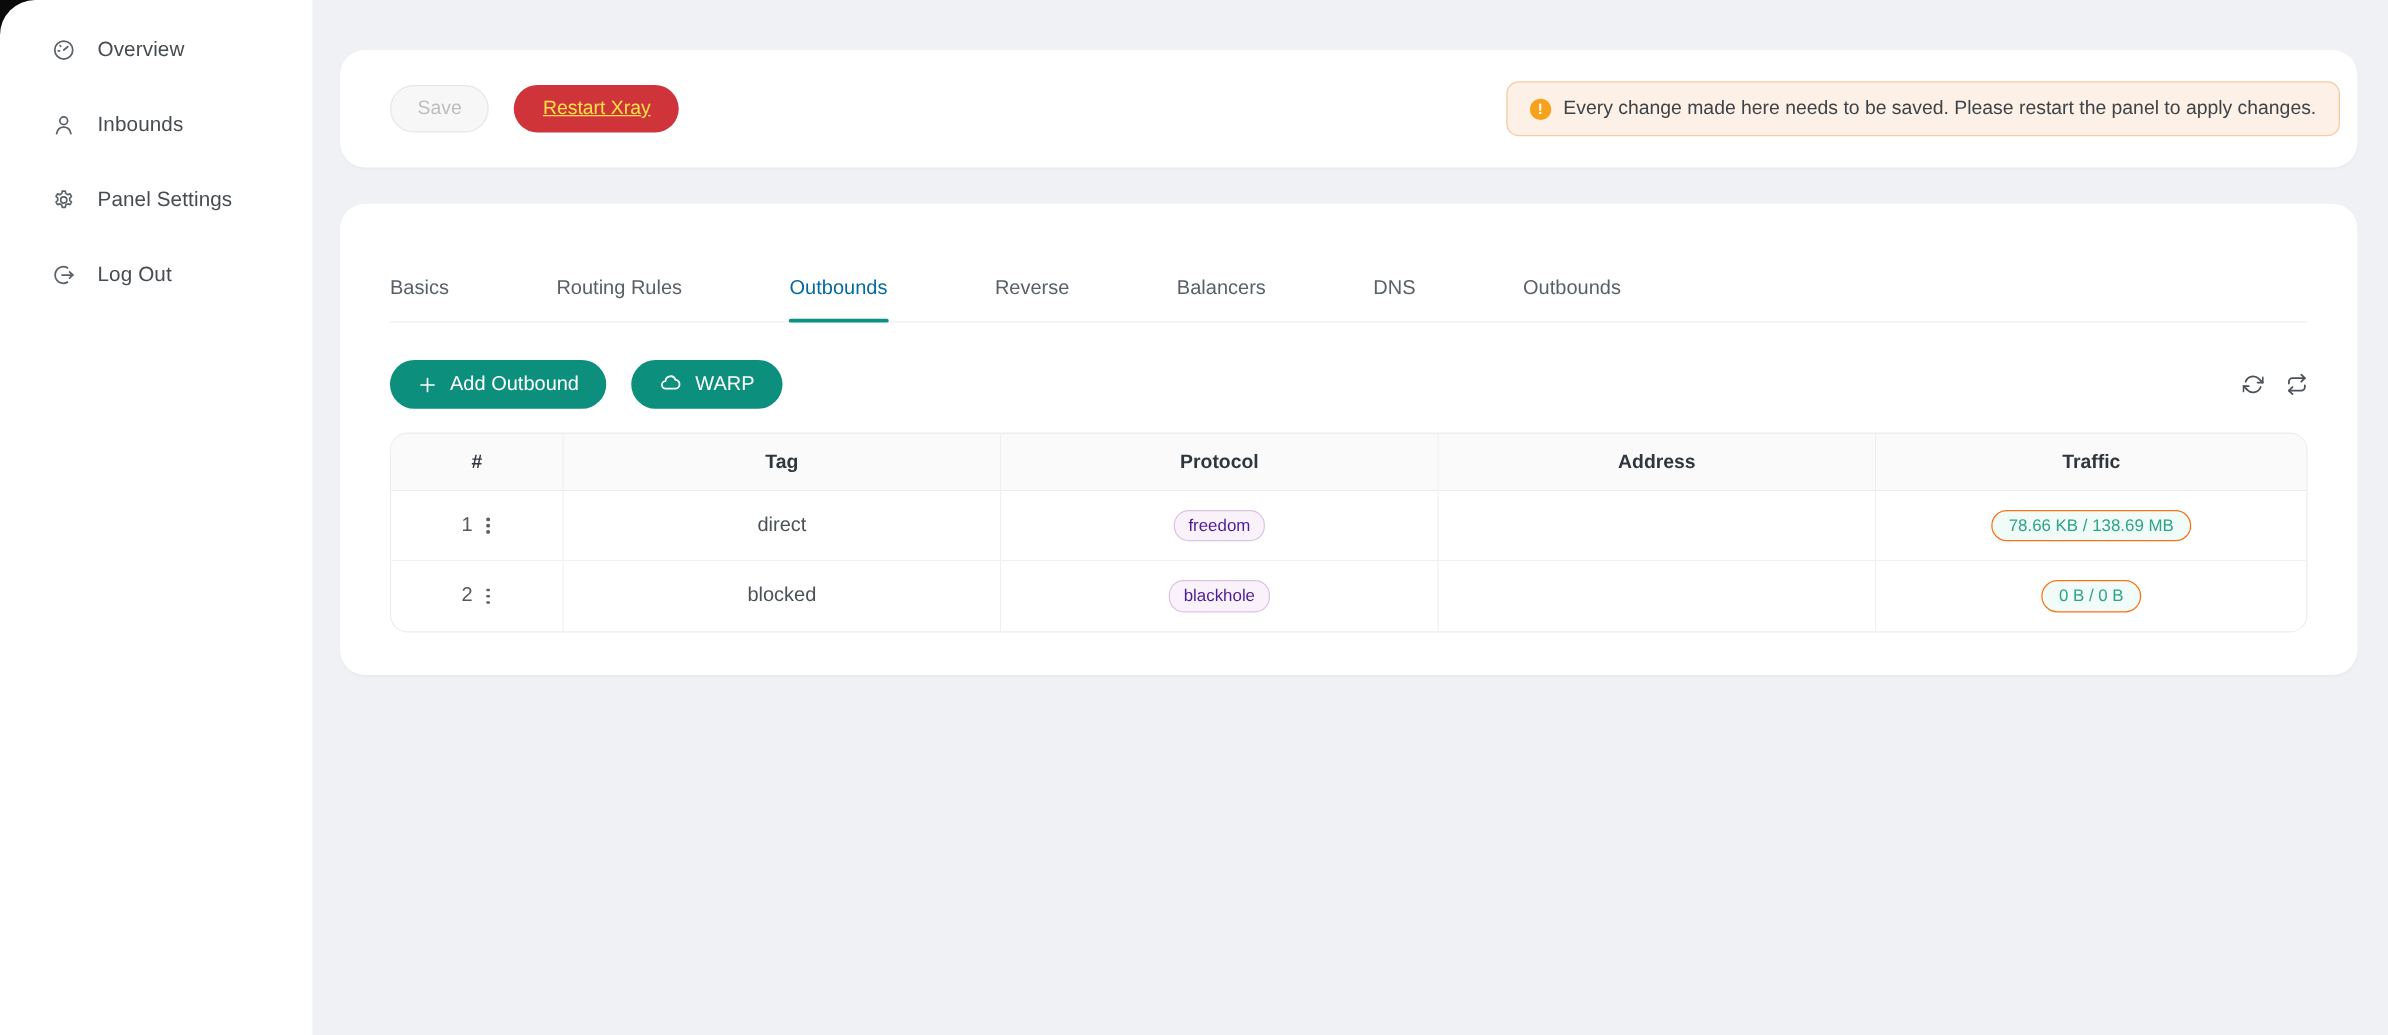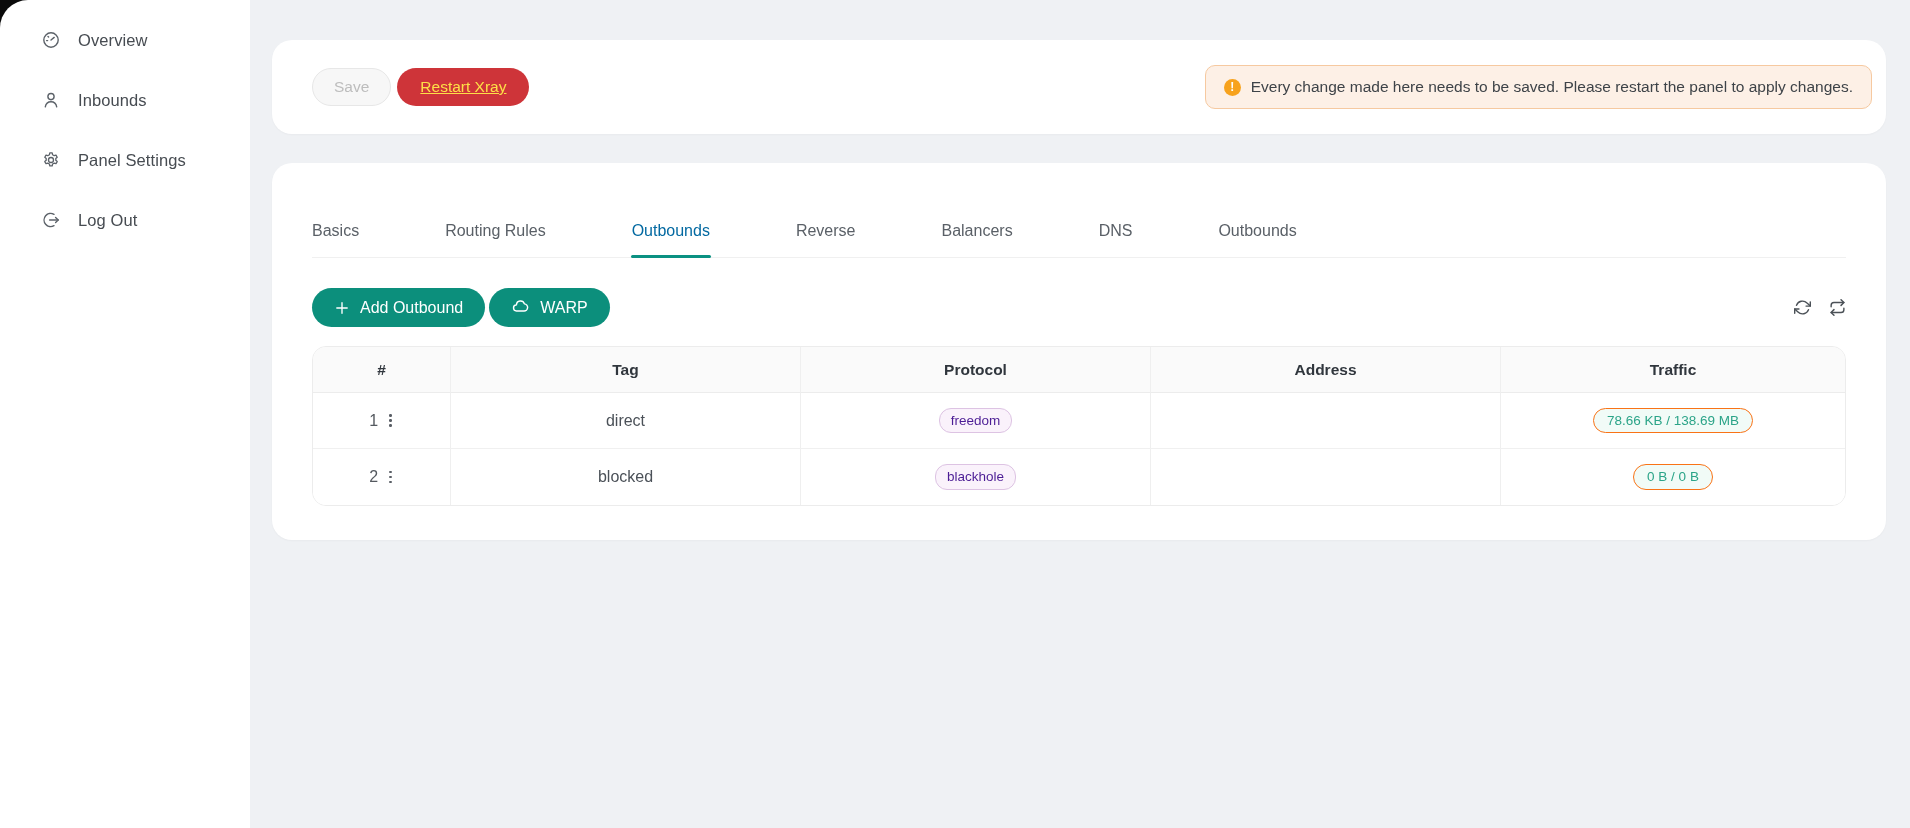--- a/index.html
+++ b/index.html
@@ -20,40 +20,40 @@
   .nav-item.active .ico { color:#ffffff; }
   .nav-item.active .lbl { font-weight:700; }
   .chev { margin-left:auto; margin-right:28px; color:#474c52; display:flex; }
 
   
   .main { position:absolute; left:250px; top:0; right:0; bottom:0; z-index:1; }
   .card { background:#ffffff; border-radius:20px; box-shadow:0 1px 2px rgba(20,30,40,.03); }
 
   .card-top { margin:40px 24px 0 22px; height:94px; display:flex; align-items:center;
               justify-content:space-between; padding:0 14px 0 24px; }
-  .btn-group { display:flex; align-items:center; gap:6px; margin-left:16px; }
+  .btn-group { display:flex; align-items:center; gap:20px; margin-left:16px; }
   .btn { height:38px; border-radius:19px; font-size:15.5px; font-family:"Liberation Sans",sans-serif;
          display:inline-flex; align-items:center; justify-content:center; cursor:pointer; border:none; }
   .btn-save { padding:0 21px; background:#f7f7f7; border:1px solid #e7e7e7; color:#bdbdbd; cursor:not-allowed; }
   .btn-danger { padding:0 23px; background:#ce3439; color:#fde047;text-decoration:underline; }
 
   .alert { height:44px; display:flex; align-items:center; gap:10px; padding:0 18px;
            background:#fdf0e6; border:1px solid #f6c9a0; border-radius:10px; color:#3e4348; font-size:15.5px; }
   .warn-dot { width:17px; height:17px; border-radius:50%; background:#f7a21d; color:#fff; flex:none;
               display:flex; align-items:center; justify-content:center; font-size:12px; font-weight:700; line-height:1; }
 
   .card-body { margin:29px 24px 0 22px; height:377px; padding:0 40px; position:relative; }
 
   .tabs { display:flex; gap:86px; padding:56px 0 14px; border-bottom:1px solid #f0f0f0; }
   .tab { font-size:16px; color:#5a6067; cursor:pointer; position:relative; line-height:24px; white-space:nowrap; }
   .tab.active { color:#0369a1; }
   .tab.active::after { content:""; position:absolute; left:-1px; right:-1px; bottom:-15px; height:3px;
                        background:#0b9182; border-radius:2px; }
 
-  .actions-row { margin-top:30px; display:flex; gap:4px; }
+  .actions-row { margin-top:30px; display:flex; gap:20px; }
   .btn-teal { height:39px; border-radius:20px; background:#0c8f7c; color:#fff; font-size:16px;
               padding:0 22px; display:inline-flex; align-items:center; gap:10px; border:none; cursor:pointer; }
   .table-tools { margin-left:auto; display:flex; align-items:center; gap:18px; color:#4b5157; }
   .tool-ico { width:17px; height:17px; cursor:pointer; display:flex; }
 
   table.grid { margin-top:19px; width:100%; border-collapse:separate; border-spacing:0;
                border:1px solid #ececec; border-radius:14px; overflow:hidden; }
   table.grid th { background:#fafafa; height:46px; font-size:15.5px; font-weight:700; color:#30363d;
                   text-align:center; border-bottom:1px solid #ececec; }
   table.grid th:not(:last-child), table.grid td:not(:last-child) { border-right:1px solid #efefef; }

